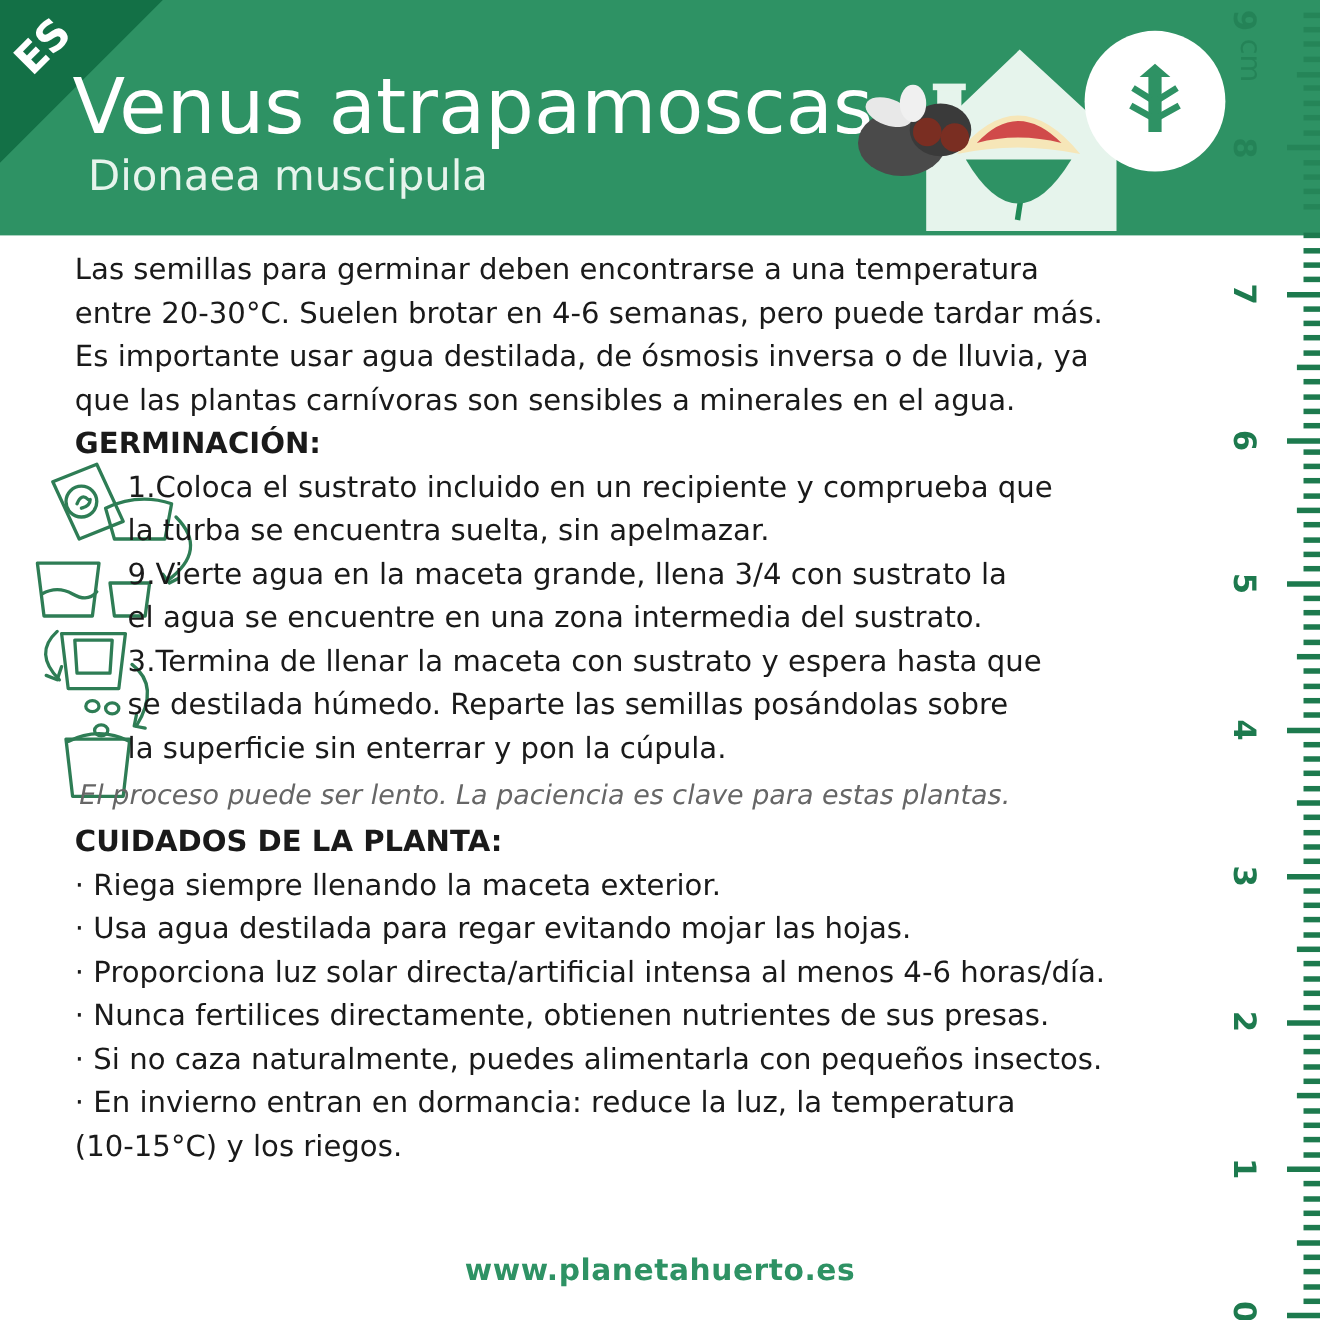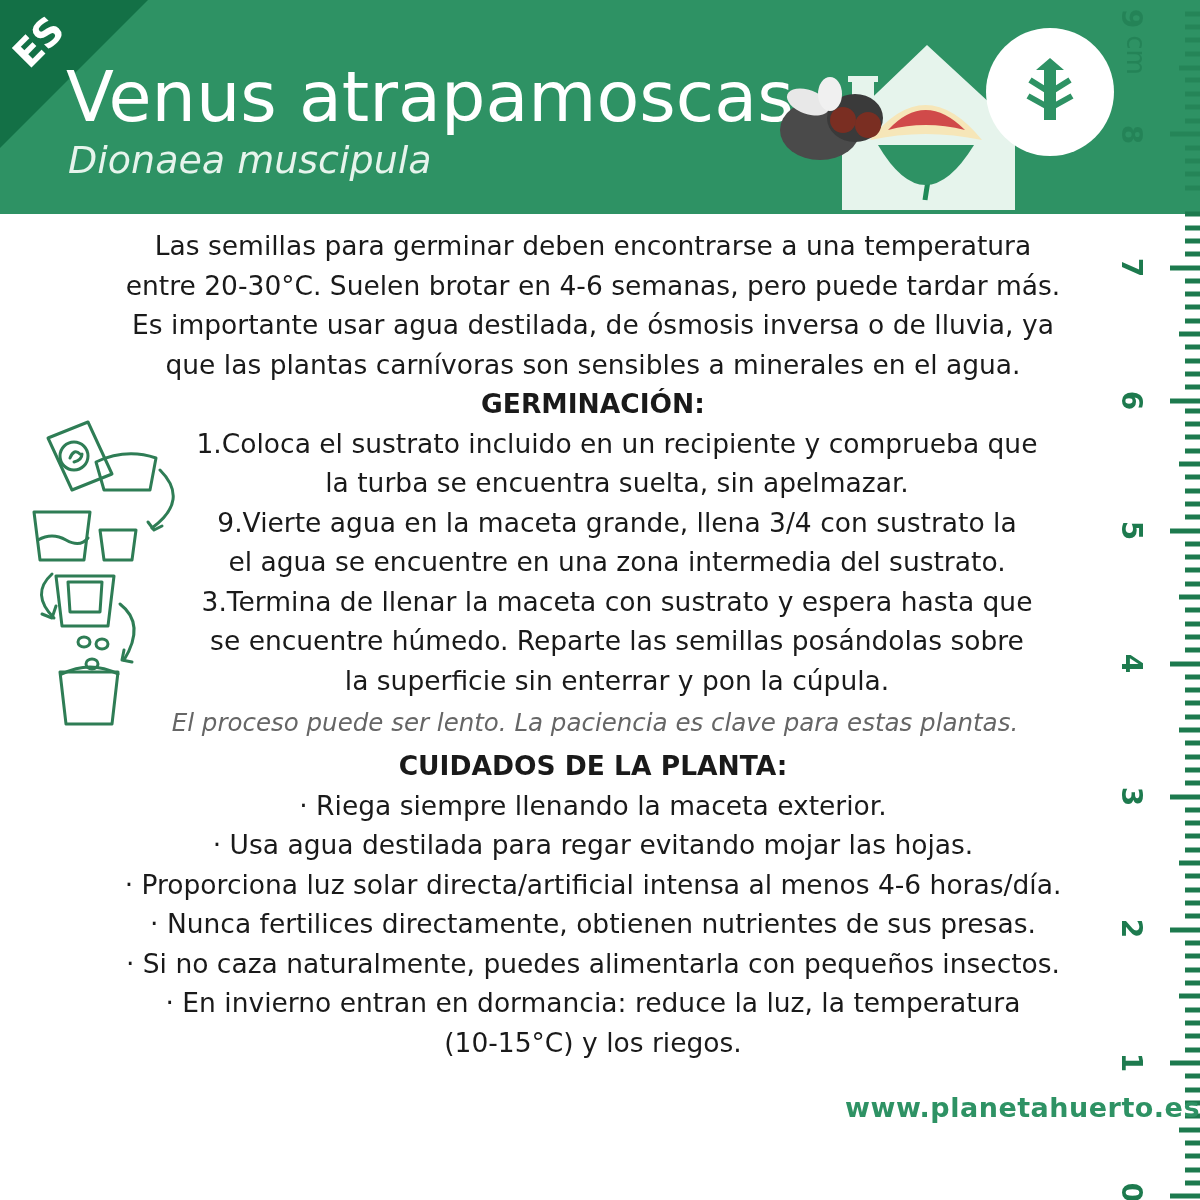--- a/index.html
+++ b/index.html
@@ -1,31 +1,31 @@
 <!DOCTYPE html>
 <html><head>
 <meta charset="utf-8">
 <style>
   html, body { margin:0; padding:0; }
   body { width:1200px; height:1200px; position:relative; overflow:hidden; background:#ffffff; font-family:"DejaVu Sans", sans-serif; color:#1a1a1a; }
   .header { position:absolute; left:0; top:0; width:1200px; height:214px; background:#2e9264; }
   .lang-corner { position:absolute; left:0; top:0; width:0; height:0; border-top:148px solid #137046; border-right:148px solid transparent; }
   .lang-label { position:absolute; left:12px; top:20px; color:#fff; font-weight:bold; font-size:38px; transform:rotate(-45deg); transform-origin:center; }
   .title { position:absolute; left:66px; top:56px; color:#fff; font-weight:normal; font-size:70px; letter-spacing:0px; white-space:nowrap; }
-  .subtitle { position:absolute; left:68px; top:138px; color:#e6f4ec; font-style:italic; font-size:38px; white-space:nowrap; }
+  .subtitle { position:absolute; left:80px; top:138px; color:#e6f4ec; font-size:38px; white-space:nowrap; }
   .illus { position:absolute; left:760px; top:20px; width:360px; height:190px; }
-  .content { position:absolute; left:68px; top:226px; width:1050px; font-size:26.5px; line-height:39.5px;text-align:center; }
+  .content { position:absolute; left:68px; top:226px; width:1050px; font-size:26.5px; line-height:39.5px; }
   .p { margin:0; }
   .heading { font-weight:bold; margin:0; }
   .steps { position:relative; margin-left:48px; }
   .step { margin:0; }
   .germ-illus { position:absolute; left:20px; top:418px; width:160px; height:310px; }
   .note { font-style:italic; color:#666; font-size:24.5px; margin:4px 0 4px 4px; line-height:38px; }
   .bullet { margin:0; }
-  .website { position:absolute; left:0; width:1200px; top:1092px; text-align:right; color:#2e9264; font-weight:bold; font-size:27px; letter-spacing:0.5px; }
+  .website { position:absolute; left:0; width:1200px; top:1140px; text-align:center; color:#2e9264; font-weight:bold; font-size:27px; letter-spacing:0.5px; }
   .ruler { position:absolute; right:0; top:0; width:90px; height:1200px; }
 </style>
 </head>
 <body>
 
 <div class="header">
   <div class="lang-corner"></div>
   <div class="lang-label">ES</div>
   <div class="title">Venus atrapamoscas</div>
   <div class="subtitle">Dionaea muscipula</div>
@@ -196,21 +196,21 @@
     <p class="p">Es importante usar agua destilada, de ósmosis inversa o de lluvia, ya</p>
     <p class="p">que las plantas carnívoras son sensibles a minerales en el agua.</p>
   </div>
   <p class="heading">GERMINACIÓN:</p>
   <div class="steps">
     <p class="step">1.Coloca el sustrato incluido en un recipiente y comprueba que</p>
     <p class="step">la turba se encuentra suelta, sin apelmazar.</p>
     <p class="step">9.Vierte agua en la maceta grande, llena 3/4 con sustrato la</p>
     <p class="step">el agua se encuentre en una zona intermedia del sustrato.</p>
     <p class="step">3.Termina de llenar la maceta con sustrato y espera hasta que</p>
-    <p class="step">se encuentre húmedo. Reparte las semillas posándolas sobre</p>
+    <p class="step">se destilada húmedo. Reparte las semillas posándolas sobre</p>
     <p class="step">la superficie sin enterrar y pon la cúpula.</p>
   </div>
   <p class="note">El proceso puede ser lento. La paciencia es clave para estas plantas.</p>
   <p class="heading">CUIDADOS DE LA PLANTA:</p>
   <div>
     <p class="bullet">· Riega siempre llenando la maceta exterior.</p>
     <p class="bullet">· Usa agua destilada para regar evitando mojar las hojas.</p>
     <p class="bullet">· Proporciona luz solar directa/artificial intensa al menos 4-6 horas/día.</p>
     <p class="bullet">· Nunca fertilices directamente, obtienen nutrientes de sus presas.</p>
     <p class="bullet">· Si no caza naturalmente, puedes alimentarla con pequeños insectos.</p>

